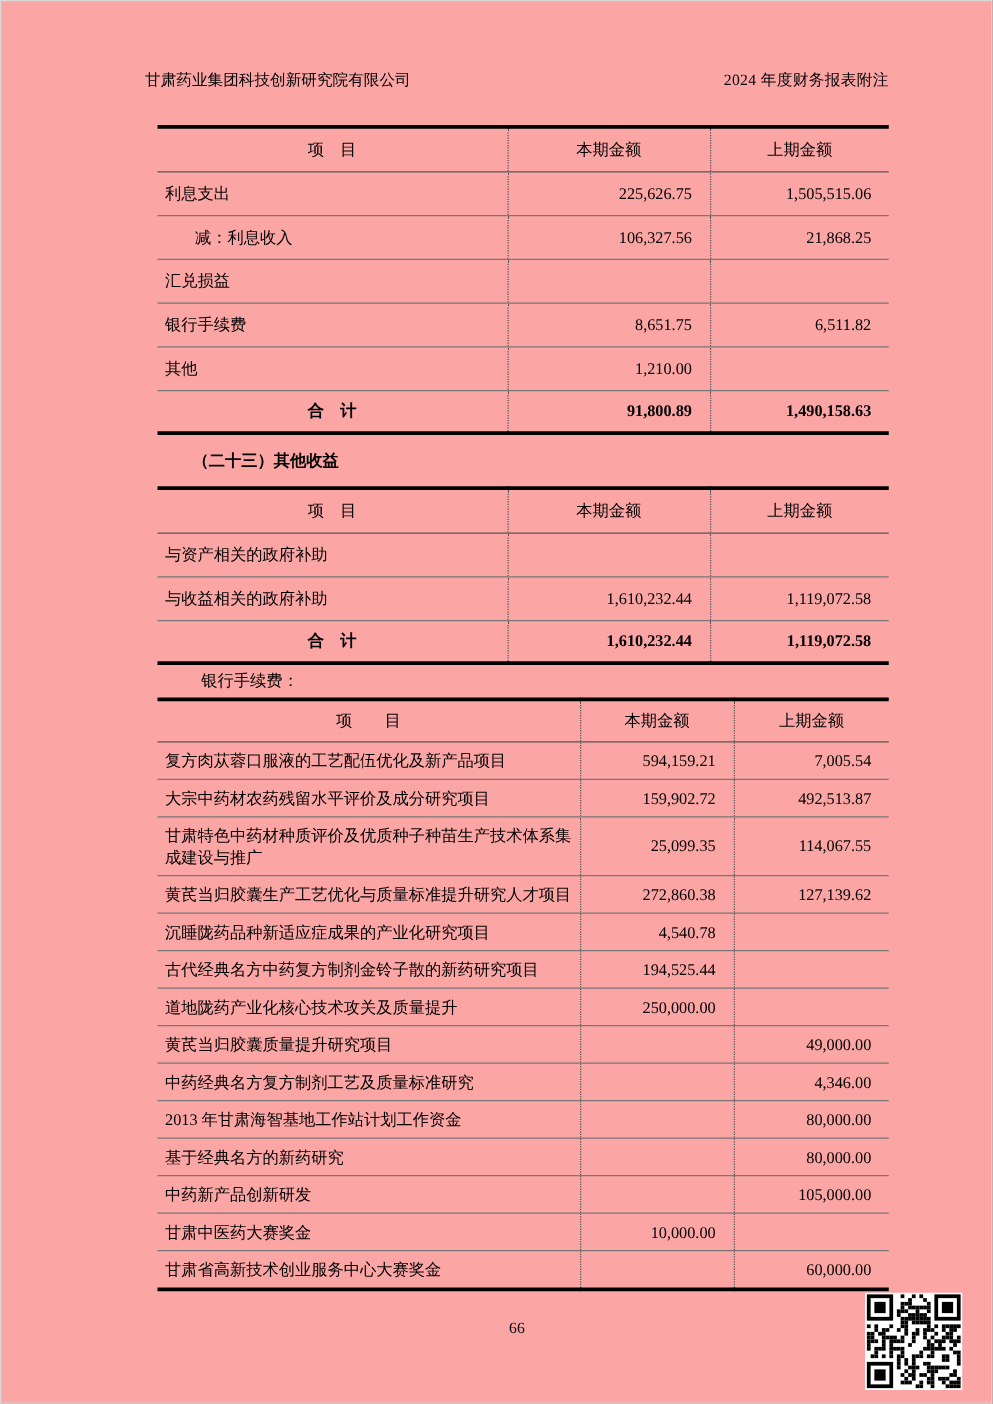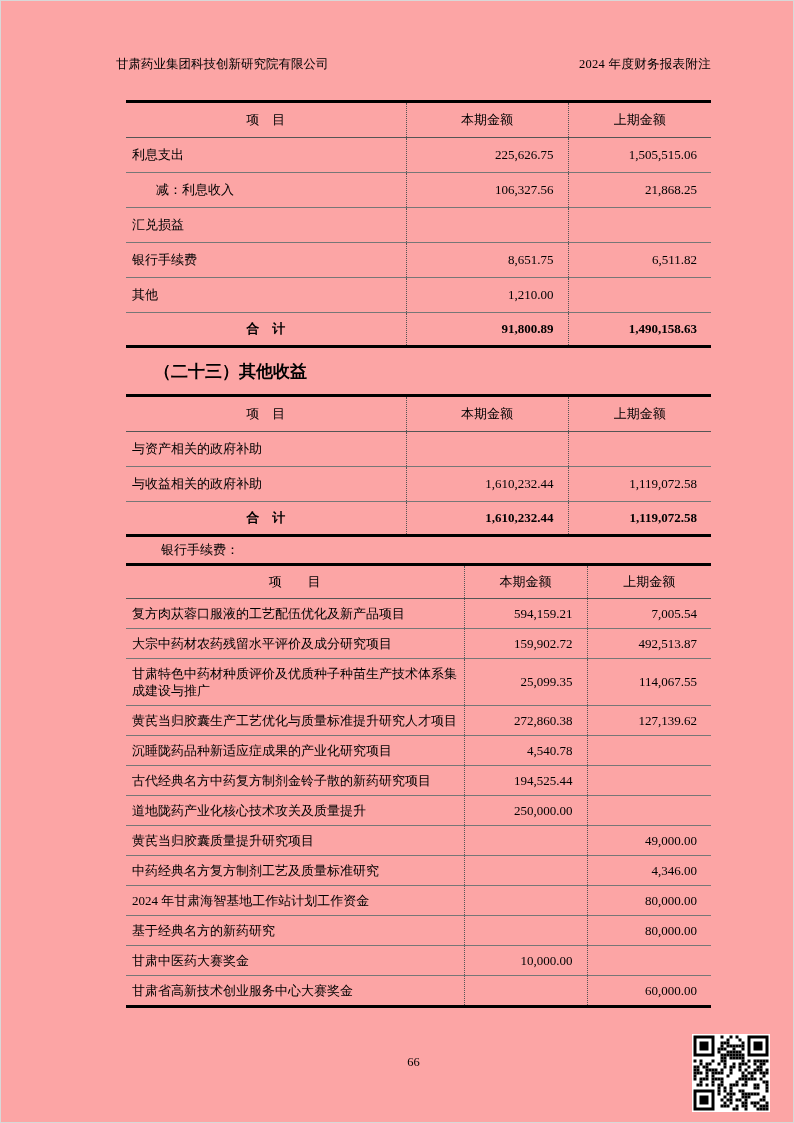--- a/index.html
+++ b/index.html
@@ -23,21 +23,21 @@
   th{font-weight:normal;text-align:center;padding:8px 2px;border-bottom:1px solid #555;}
   td{border-bottom:1px solid #777;}
   tr:last-child td{border-bottom:none;}
   .c2,.c3{border-left:1px dotted #555;}
   td.item{text-align:left;padding:8px 4px 8px 6px;}
   td.item.indent{padding-left:30px;}
   td.num{text-align:right;padding:8px 14px 8px 2px;font-variant-numeric:tabular-nums;}
   tr.total-row td{font-weight:bold;border-bottom:none;border-top:1px solid #777;}
   tr.total-row td.label{text-align:center;}
 
-  .section-title{font-weight:bold;font-size:17px;margin:12px 0 11px 38px;}
+  .section-title{font-weight:bold;font-size:13px;margin:12px 0 11px 38px;}
   .detail-label{font-size:13px;margin:5px 0 5px 45px;line-height:16px;}
 
   .tbl-detail th{padding:7px 2px;}
   .tbl-detail td.item{padding:6px 4px 6px 6px;line-height:17px;}
   .tbl-detail td.num{padding:6px 14px 6px 2px;}
 
   .page-number{position:absolute;left:115px;width:595px;bottom:52px;text-align:center;font-size:12.5px;}
   .qr{position:absolute;right:23px;bottom:10px;width:78px;height:78px;}
 </style>
 </head>
@@ -191,28 +191,33 @@
             <td class="item">黄芪当归胶囊质量提升研究项目</td>
             <td class="num c2"></td>
             <td class="num c3">49,000.00</td>
           </tr>
           <tr>
             <td class="item">中药经典名方复方制剂工艺及质量标准研究</td>
             <td class="num c2"></td>
             <td class="num c3">4,346.00</td>
           </tr>
           <tr>
-            <td class="item">2024 年甘肃海智基地工作站计划工作资金</td>
+            <td class="item">2013 年甘肃海智基地工作站计划工作资金</td>
             <td class="num c2"></td>
             <td class="num c3">80,000.00</td>
           </tr>
           <tr>
             <td class="item">基于经典名方的新药研究</td>
             <td class="num c2"></td>
             <td class="num c3">80,000.00</td>
+          </tr>
+          <tr>
+            <td class="item">中药新产品创新研发</td>
+            <td class="num c2"></td>
+            <td class="num c3">105,000.00</td>
           </tr>
           <tr>
             <td class="item">甘肃中医药大赛奖金</td>
             <td class="num c2">10,000.00</td>
             <td class="num c3"></td>
           </tr>
           <tr>
             <td class="item">甘肃省高新技术创业服务中心大赛奖金</td>
             <td class="num c2"></td>
             <td class="num c3">60,000.00</td>

